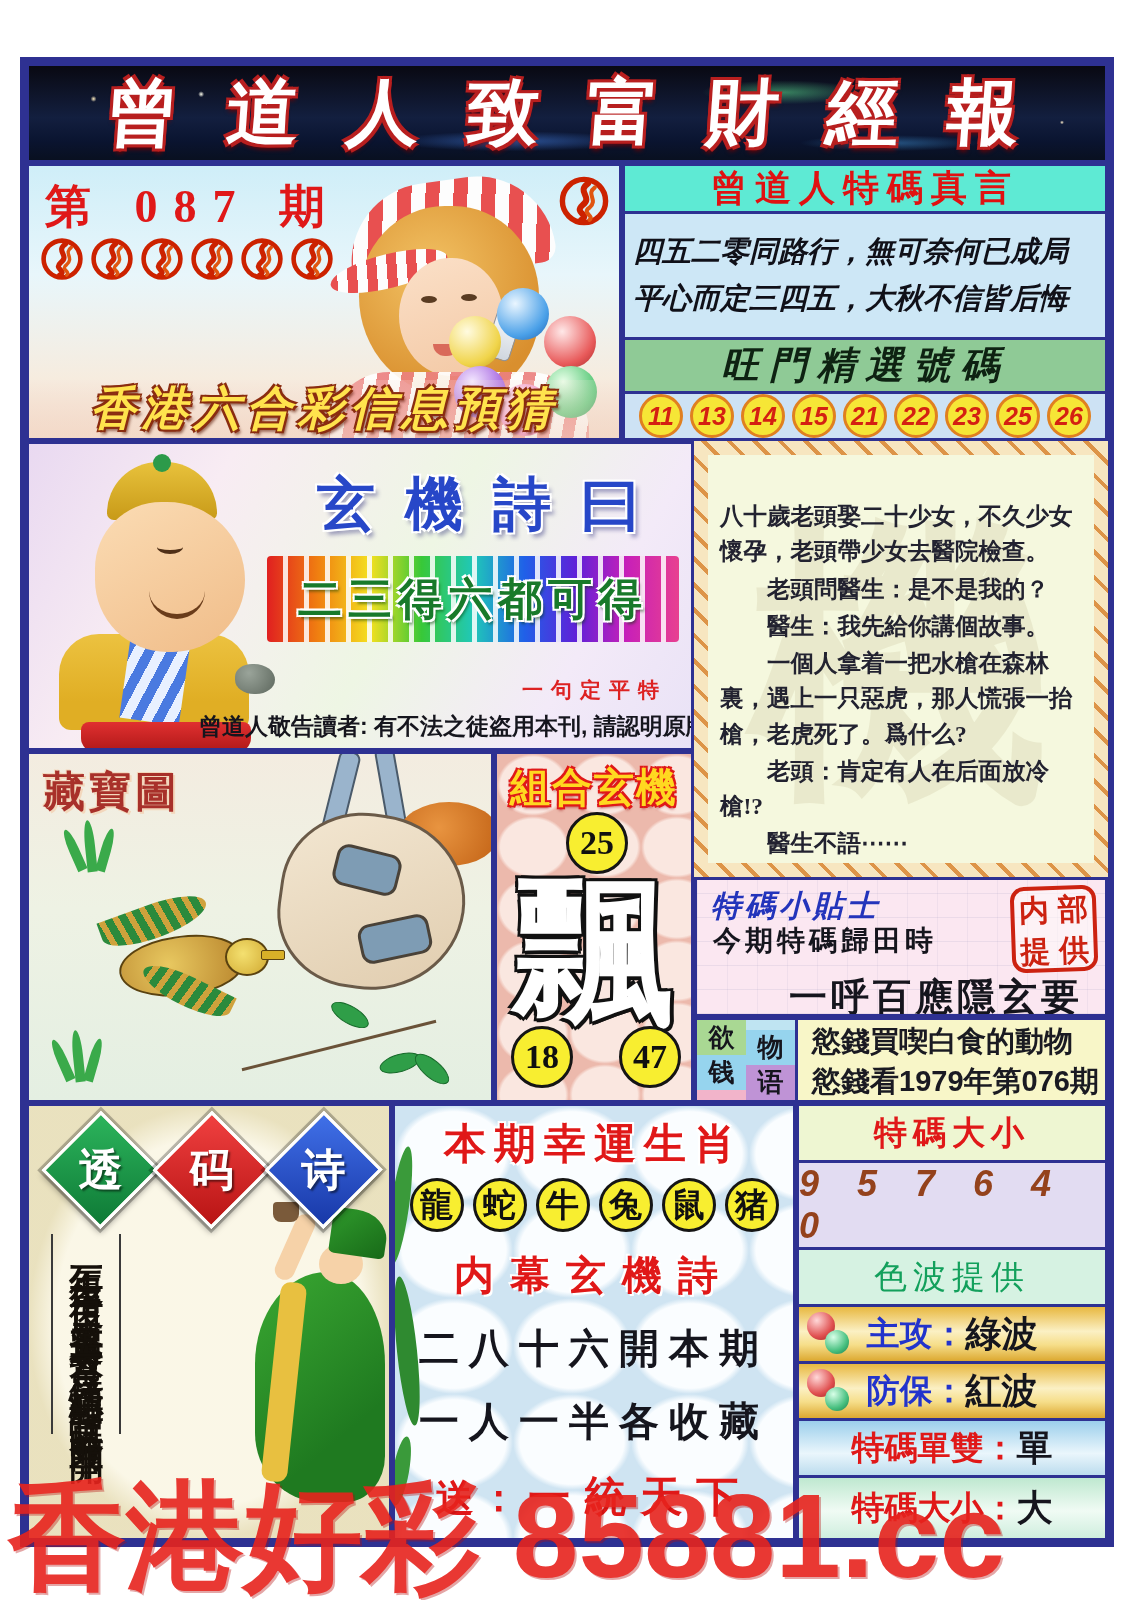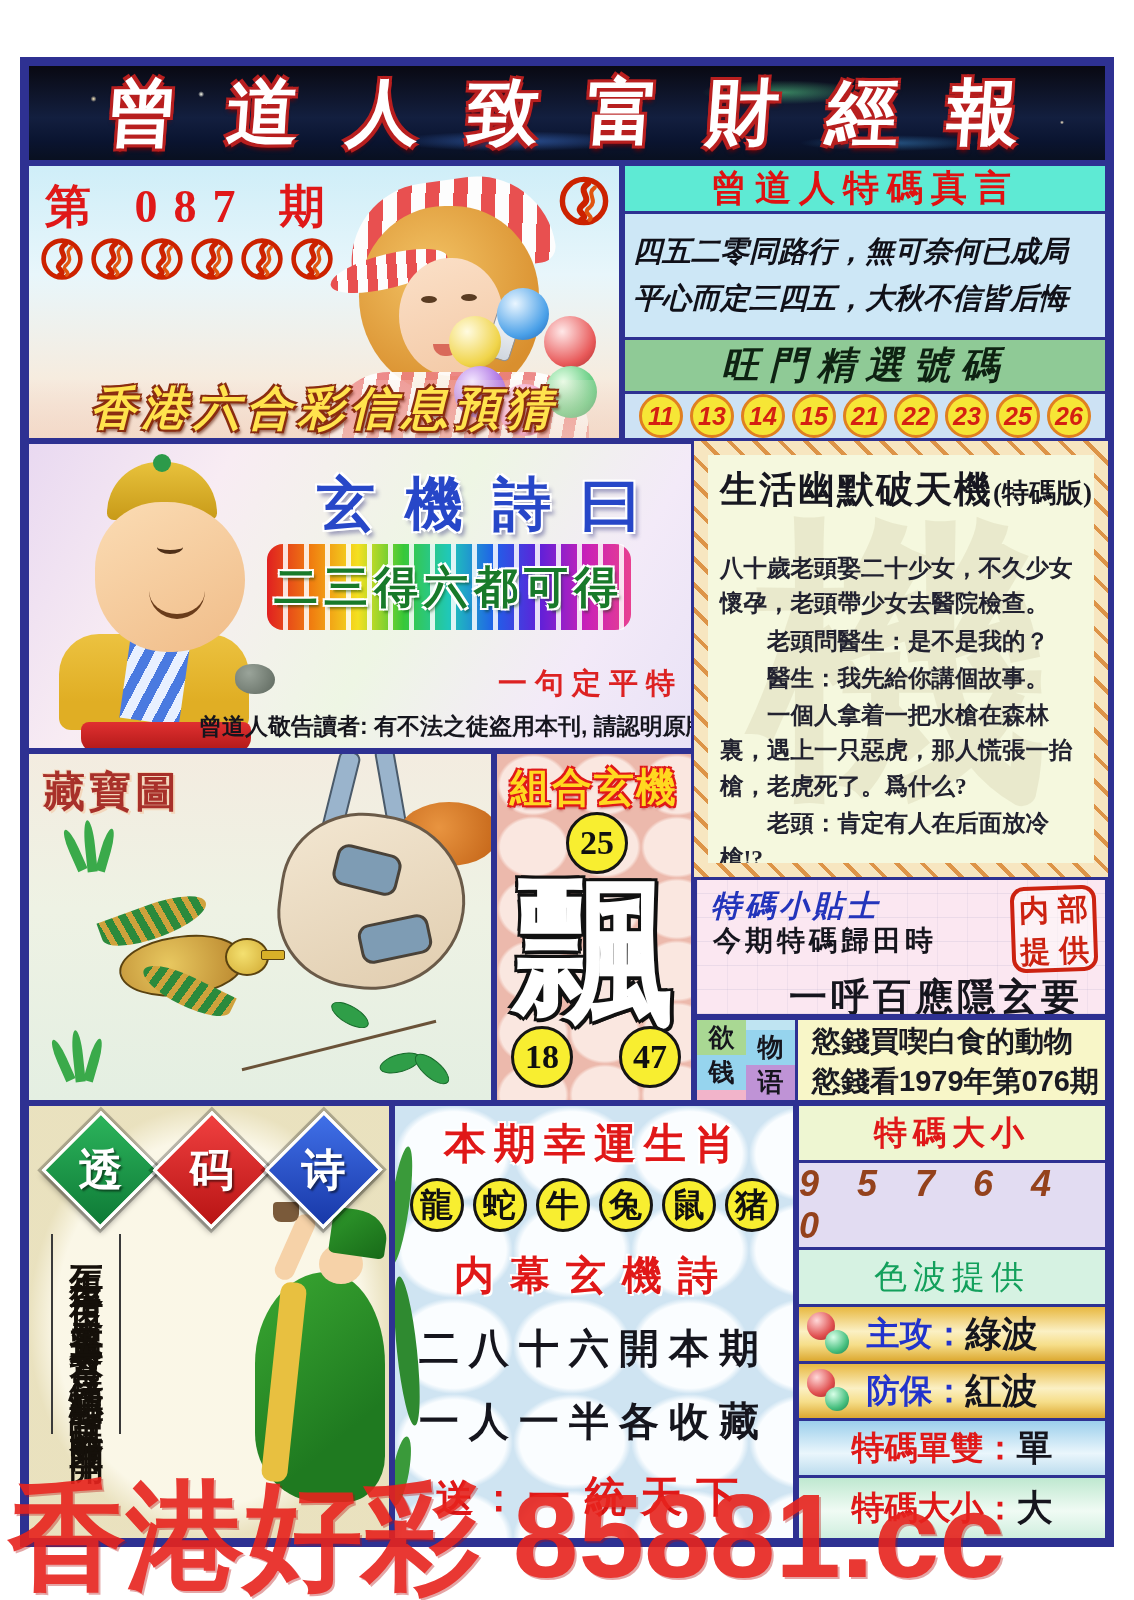--- a/index.html
+++ b/index.html
@@ -80,28 +80,28 @@
   .tr-green span{color:#0e2212;font-weight:bold;font-style:italic;font-size:38px;letter-spacing:10px;}
   .tr-nums{flex:1;background:#cde2f4;display:flex;align-items:center;justify-content:center;gap:7px;}
   .num-circle{width:44px;height:44px;border-radius:50%;background:#f6e636;border:3px solid #e08020;box-sizing:border-box;
     display:flex;align-items:center;justify-content:center;color:#d42012;font-weight:bold;font-size:25px;font-style:italic;}
 
   
   .mystic{left:0;top:378px;width:668px;height:310px;
     background:linear-gradient(120deg,#e9d9f1 0%,#f8ecf3 25%,#eef6e4 55%,#f3eaf8 80%,#e9e2f6 100%);}
   .mystic-title{position:absolute;right:22px;top:22px;font-size:58px;font-weight:bold;color:#2747c8;letter-spacing:30px;white-space:nowrap;
     text-shadow:2px 2px 0 #fff,-2px -2px 0 #fff,2px -2px 0 #fff,-2px 2px 0 #fff,4px 5px 4px rgba(40,40,120,.45);}
-  .rainbow{position:absolute;left:238px;top:100px;width:364px;height:86px;border-radius:16px;
+  .rainbow{position:absolute;left:238px;top:112px;width:412px;height:86px;border-radius:4px;
     background:linear-gradient(90deg,#e02020,#f08010,#f4e020,#38c838,#20c8b8,#2060e8,#6020d8,#c820b8,#e84090);
     display:flex;align-items:center;justify-content:center;}
   .rainbow::after{content:"";position:absolute;inset:0;border-radius:12px;
     background:repeating-linear-gradient(90deg,transparent 0 16px,rgba(255,255,255,.85) 16px 21px);}
   .rainbow span{position:relative;z-index:2;font-size:44px;font-weight:bold;color:#187a2a;letter-spacing:6px;
     text-shadow:2px 2px 0 #fff,-2px -2px 0 #fff,2px -2px 0 #fff,-2px 2px 0 #fff,3px 4px 3px rgba(0,60,0,.5);}
-  .mystic-tag{position:absolute;right:8px;bottom:44px;color:#dd2222;font-weight:bold;font-size:29px;letter-spacing:8px;
+  .mystic-tag{position:absolute;right:24px;bottom:44px;color:#dd2222;font-weight:bold;font-size:21px;letter-spacing:8px;
     font-family:Liberation Sans, sans-serif;}
   .mystic-notice{position:absolute;left:170px;bottom:6px;color:#15151d;font-weight:bold;font-size:23px;white-space:nowrap;}
   
   .oldman-hat{position:absolute;left:78px;top:18px;width:110px;height:58px;border-radius:60px 60px 8px 8px;
     background:linear-gradient(180deg,#e8c23c,#c89a18);}
   .oldman-hat::after{content:"";position:absolute;left:46px;top:-8px;width:18px;height:18px;border-radius:50%;background:#2c9a4a;}
   .oldman-face{position:absolute;left:66px;top:58px;width:150px;height:150px;border-radius:46% 54% 50% 50%;
     background:linear-gradient(150deg,#fbdcb4,#f0bc88);}
   .oldman-eye{position:absolute;left:128px;top:96px;width:26px;height:10px;border-bottom:4px solid #503018;border-radius:50%;}
   .oldman-smile{position:absolute;left:120px;top:140px;width:56px;height:30px;border-bottom:5px solid #6a3c1a;border-radius:0 0 40px 40px;}
@@ -386,23 +386,20 @@
     <div class="rainbow">
       <span>二三得六都可得</span>
     </div>
     <div class="mystic-tag">一句定平特</div>
     <div class="mystic-notice">曾道人敬告讀者: 有不法之徒盗用本刊, 請認明原版!</div>
   </div>
 
   <div class="panel humor">
     <div class="humor-inner">
       <div class="humor-bgchar">機</div>
-      <div class="humor-title">
-        <span class="t1">生活幽默破天機</span><span class="t2">(特碼版)</span>
-      </div>
       <div class="humor-body">
         <p>八十歲老頭娶二十少女，不久少女懷孕，老頭帶少女去醫院檢查。</p>
         <p>　　老頭問醫生：是不是我的？</p>
         <p>　　醫生：我先給你講個故事。</p>
         <p>　　一個人拿着一把水槍在森林裏，遇上一只惡虎，那人慌張一抬槍，老虎死了。爲什么?</p>
         <p>　　老頭：肯定有人在后面放冷槍!?</p>
         <p>　　醫生不語⋯⋯</p>
       </div>
     </div>
   </div>

